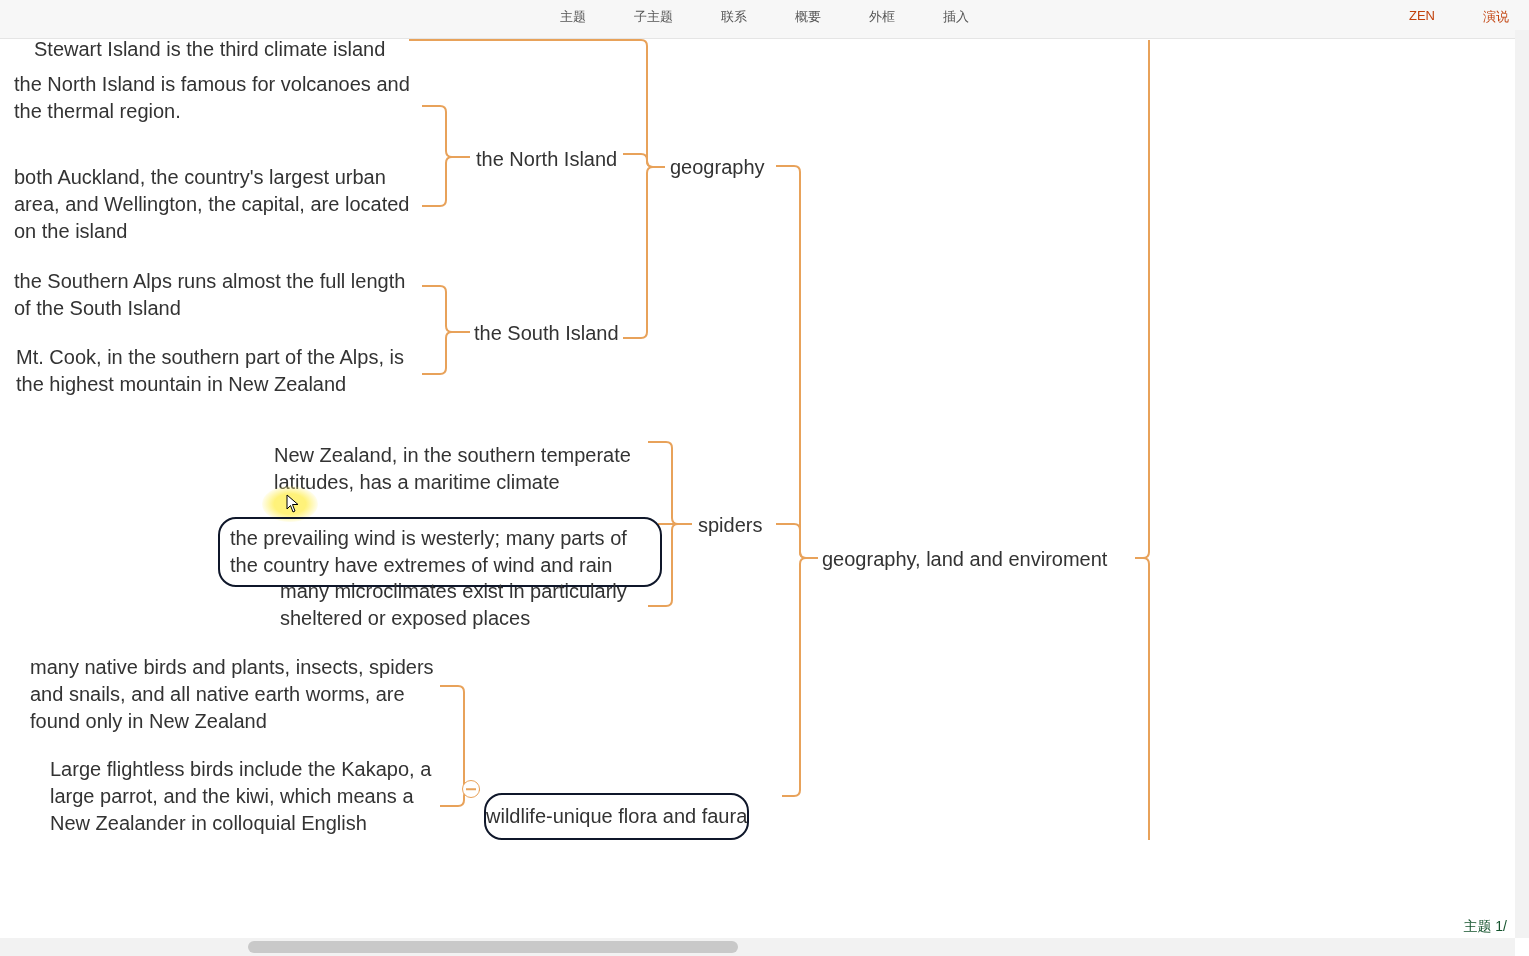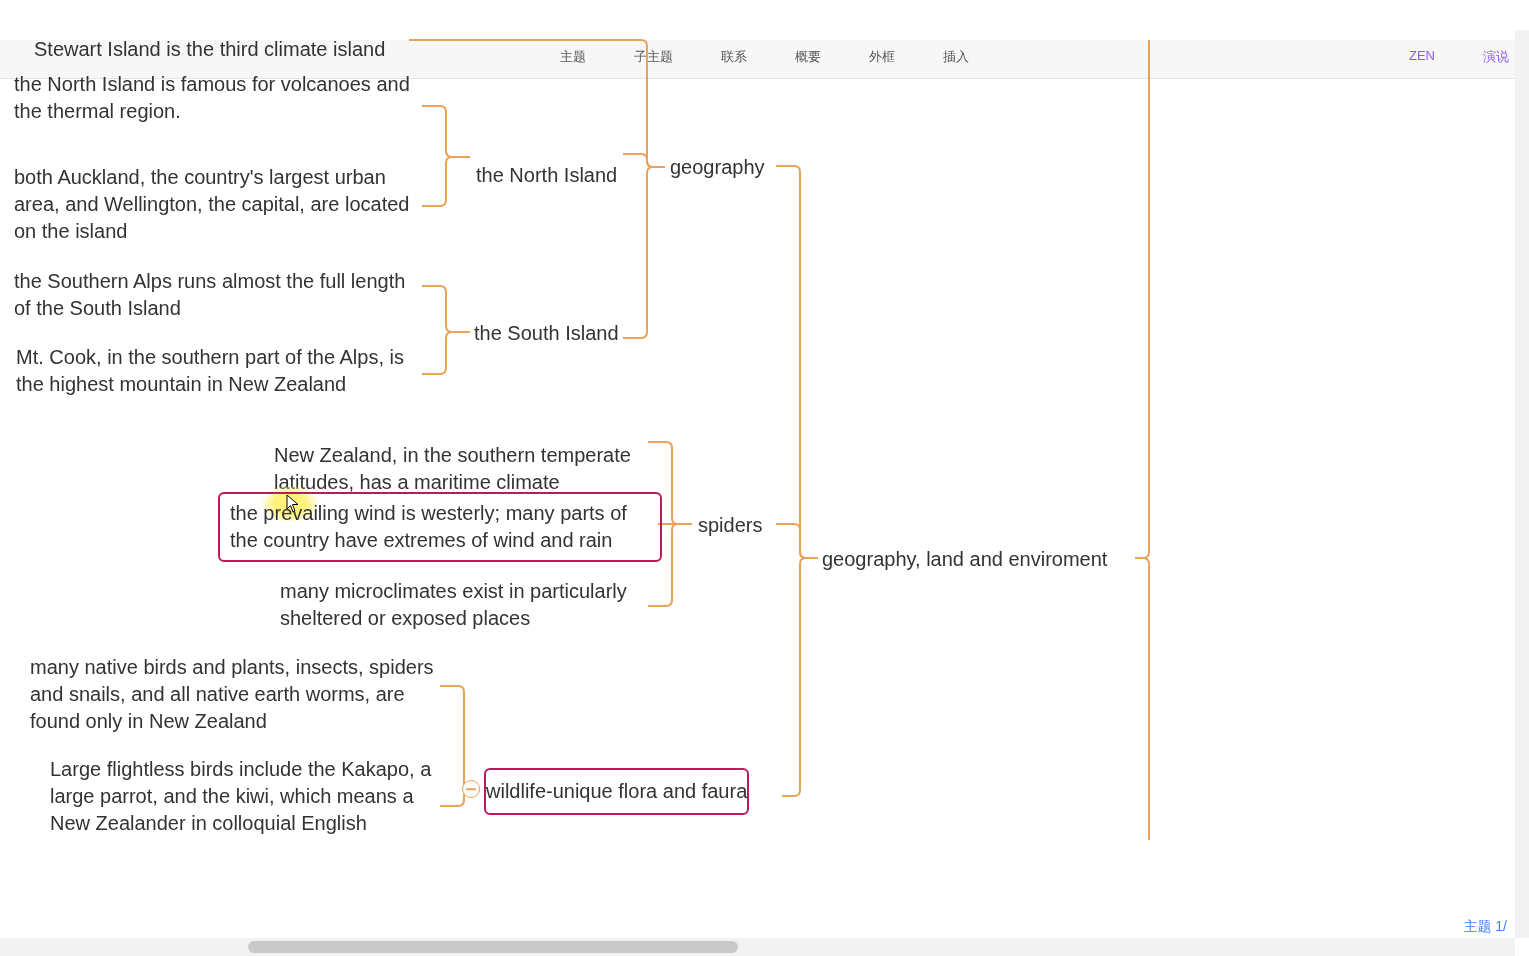--- a/index.html
+++ b/index.html
@@ -1,30 +1,30 @@
 <!DOCTYPE html>
 <html><head>
 <meta charset="utf-8">
 <style>
   html,body{margin:0;padding:0;width:1529px;height:956px;background:#fff;font-family:"Segoe UI",Arial,sans-serif;color:#333;font-size:20px;overflow:hidden;}
-  .toolbar{position:absolute;top:0;left:0;right:0;height:30px;display:flex;justify-content:center;gap:48px;font-size:13px;color:#555;background:#f7f7f7;border-bottom:1px solid #e5e5e5;align-items:flex-start;padding-top:8px;margin-top:40px;}
-  .toolbar-right{position:absolute;right:20px;top:8px;display:flex;gap:48px;font-size:13px;color:#8b5cf6;}
+  .toolbar{position:absolute;top:0;left:0;right:0;height:30px;display:flex;justify-content:center;gap:48px;font-size:13px;color:#555;background:#f7f7f7;border-bottom:1px solid #e5e5e5;align-items:flex-start;padding-top:8px;}
+  .toolbar-right{position:absolute;right:20px;top:8px;display:flex;gap:48px;font-size:13px;color:#c2410c;}
   .node{position:absolute;line-height:1.35;}
-  .selected{border:2px solid #be185d;border-radius:6px;padding:6px 10px;}
+  .selected{border:2px solid #0f172a;border-radius:18px;padding:6px 10px;margin-top:25px;}
   .highlight{position:absolute;width:56px;height:36px;background:radial-gradient(ellipse at center,#fff27a 0%,#fff27a 40%,rgba(255,242,122,0) 75%);border-radius:50%;}
   .cursor{position:absolute;width:14px;height:20px;}
   .cursor svg{display:block;}
   .conn{position:absolute;pointer-events:none;}
   .conn path{fill:none;stroke:#e8a25a;stroke-width:2;}
   .collapse-handle{position:absolute;width:16px;height:16px;border:1.5px solid #e8a25a;border-radius:50%;background:#fff;}
   .collapse-handle::before{content:"";position:absolute;left:3px;right:3px;top:50%;height:1.5px;background:#e8a25a;transform:translateY(-50%);}
   .scrollbar-v{position:absolute;right:0;top:30px;bottom:18px;width:14px;background:#f2f2f2;}
   .scrollbar-h{position:absolute;left:0;right:14px;bottom:0;height:18px;background:#f2f2f2;}
   .scrollbar-h-thumb{position:absolute;top:3px;height:12px;background:#c9c9c9;border-radius:6px;}
-  .status{position:absolute;right:22px;bottom:20px;font-size:14px;color:#3b82f6;}
+  .status{position:absolute;right:22px;bottom:20px;font-size:14px;color:#14532d;}
 </style>
 </head>
 <body>
 
 <div class="toolbar">
   <span>主题</span>
   <span>子主题</span>
   <span>联系</span>
   <span>概要</span>
   <span>外框</span>
@@ -60,21 +60,21 @@
   <path d="M692 524 h-14 q-6 0 -6 0 h-14"></path>
   <path d="M692 524 h-14 q-6 0 -6 6 V600 q0 6 -6 6 h-18"></path>
 
   <path d="M480 790 h-10 q-6 0 -6 -6 V692 q0 -6 -6 -6 h-18"></path>
   <path d="M480 790 h-10 q-6 0 -6 6 V800 q0 6 -6 6 h-18"></path>
 </svg>
 
 <div class="node" style="left:34px;top:36px;width:380px">Stewart Island is the third climate island</div>
 <div class="node" style="left:14px;top:71px;width:410px">the North Island is famous for volcanoes and the thermal region.</div>
 <div class="node" style="left:14px;top:164px;width:410px">both Auckland, the country's largest urban area, and Wellington, the capital, are located on the island</div>
-<div class="node" style="left:476px;top:162px">the North Island</div>
+<div class="node" style="left:476px;top:146px">the North Island</div>
 <div class="node" style="left:14px;top:268px;width:410px">the Southern Alps runs almost the full length of the South Island</div>
 <div class="node" style="left:16px;top:344px;width:410px">Mt. Cook, in the southern part of the Alps, is the highest mountain in New Zealand</div>
 <div class="node" style="left:474px;top:320px">the South Island</div>
 <div class="node" style="left:670px;top:154px">geography</div>
 <div class="node" style="left:274px;top:442px;width:370px">New Zealand, in the southern temperate latitudes, has a maritime climate</div>
 
 <div class="highlight" style="left:262px;top:486px"></div>
 <div class="node selected" style="left:218px;top:492px;width:420px">the prevailing wind is westerly; many parts of the country have extremes of wind and rain</div>
 <div class="cursor" style="left:286px;top:494px">
   <svg width="14" height="20" viewBox="0 0 14 20">

